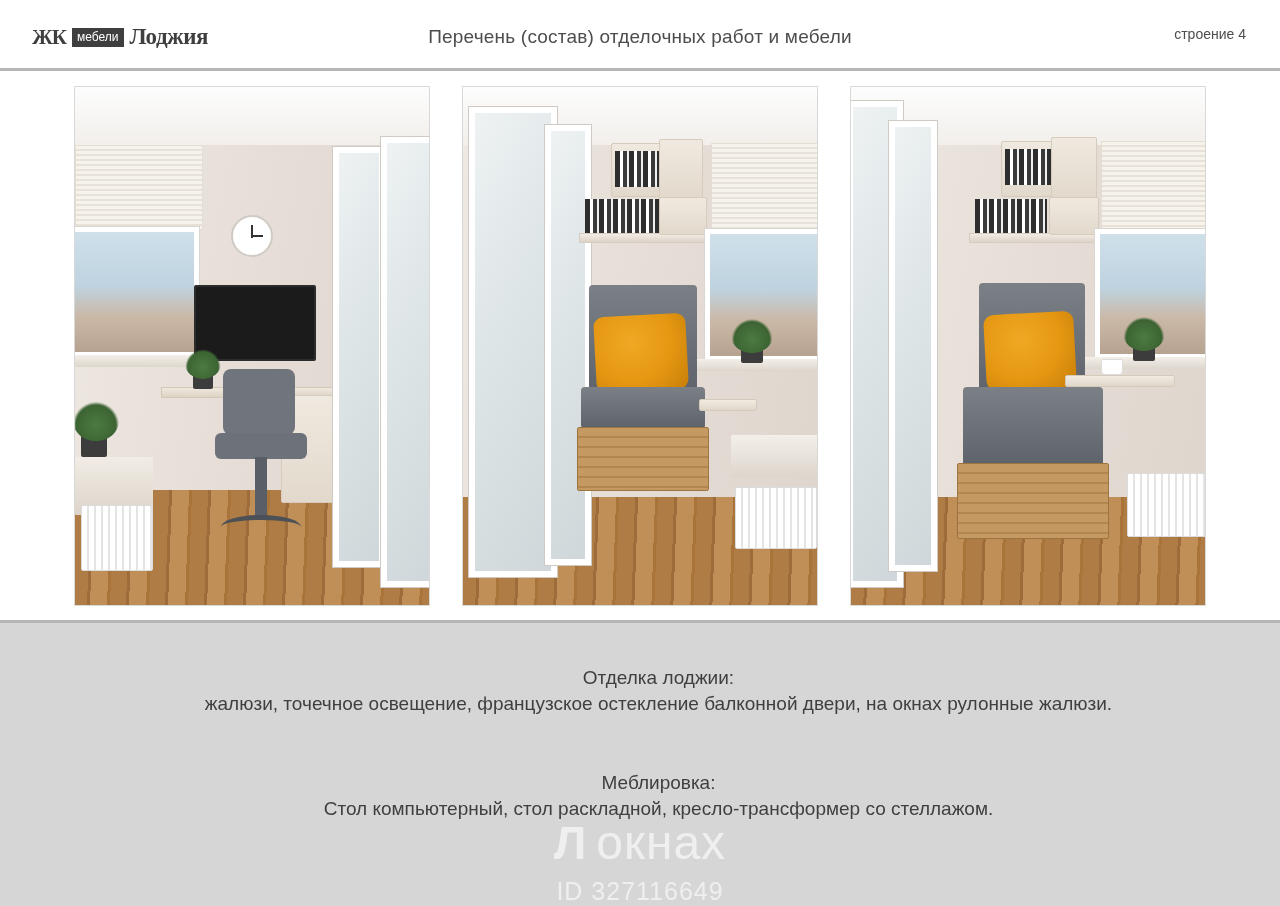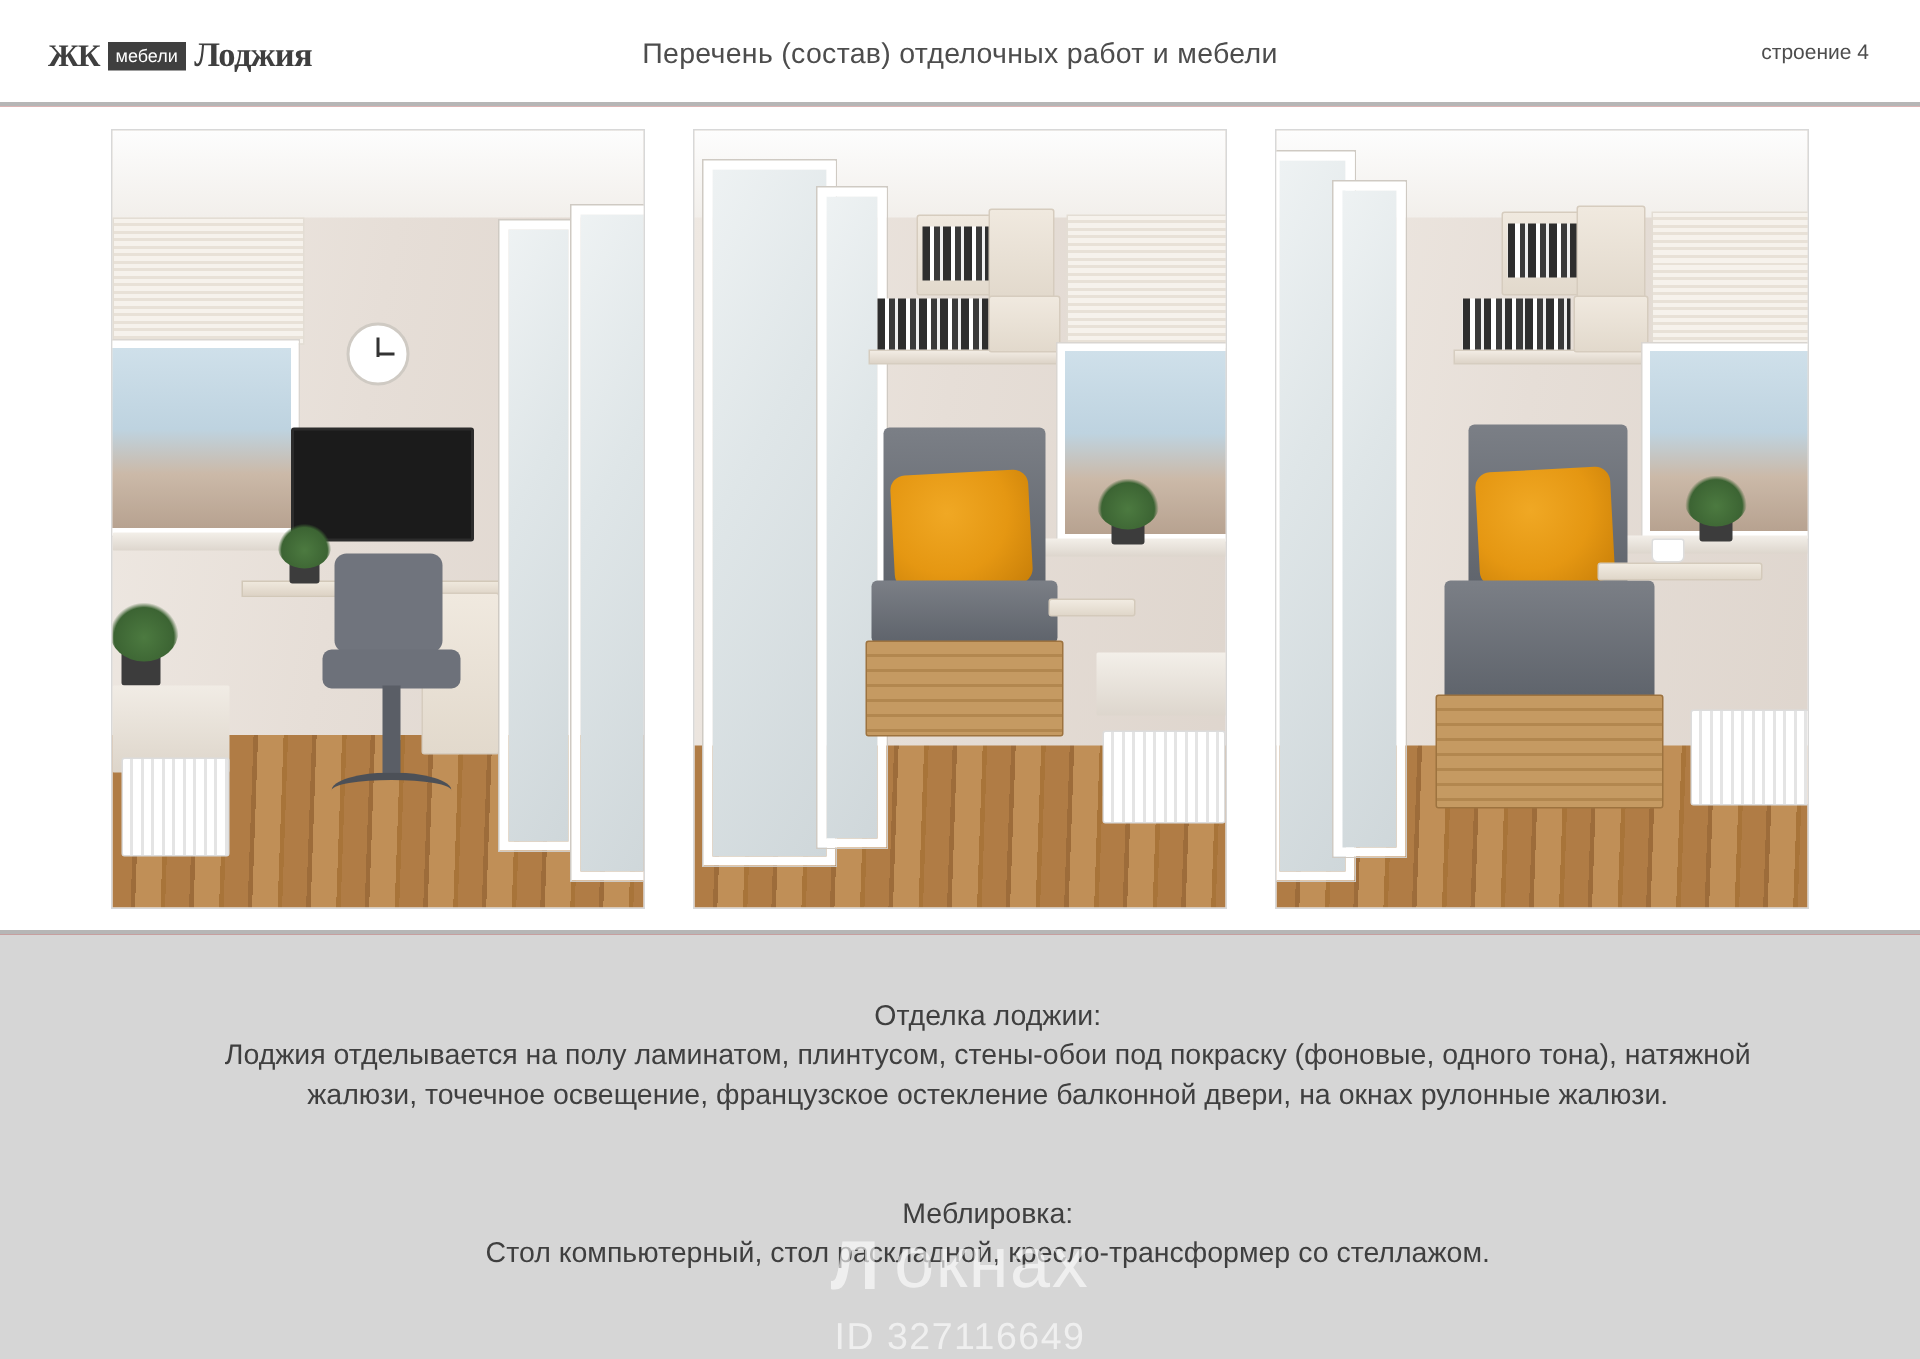--- a/index.html
+++ b/index.html
@@ -6,21 +6,21 @@
   html, body {
     margin: 0; padding: 0;
     width: 1280px; height: 906px;
     font-family: "Liberation Sans", sans-serif;
     background: #ffffff;
     overflow: hidden;
   }
   #page {
     position: relative;
     width: 1280px; height: 906px;
-    background: #b91c1c;
+    background: #14532d;
   }
 
   
   .header {
     position: absolute;
     left: 0; top: 0;
     width: 1280px; height: 68px;
     background: #ffffff;
     display: flex;
     align-items: center;
@@ -379,21 +379,20 @@
 
       <div class="table-arm" style="left:214px; top:288px; width:110px; height:12px;"></div>
       <div class="cup" style="left:250px; top:272px; width:22px; height:16px;"></div>
     </div>
 
   </div>
   <div class="strip-rule"></div>
 
   <div class="desc">
     <div class="desc-heading">Отделка лоджии:</div>
-    <div class="desc-body">Лоджия отделывается на полу ламинатом, плинтусом, стены-обои под покраску (фоновые, одного тона), натяжной</div>
     <div class="desc-body">жалюзи, точечное освещение, французское остекление балконной двери, на окнах рулонные жалюзи.</div>
     <div class="desc-gap"></div>
     <div class="desc-heading">Меблировка:</div>
     <div class="desc-body">Стол компьютерный, стол раскладной, кресло-трансформер со стеллажом.</div>
 
     <div class="watermark">
       <div class="wm-row">
         <span class="wm-mark">Л</span>
         <span class="wm-name">окнах</span>
       </div>

